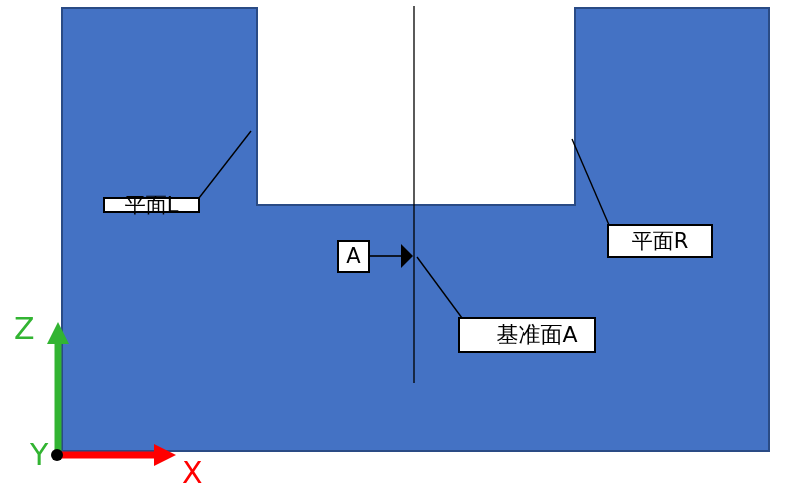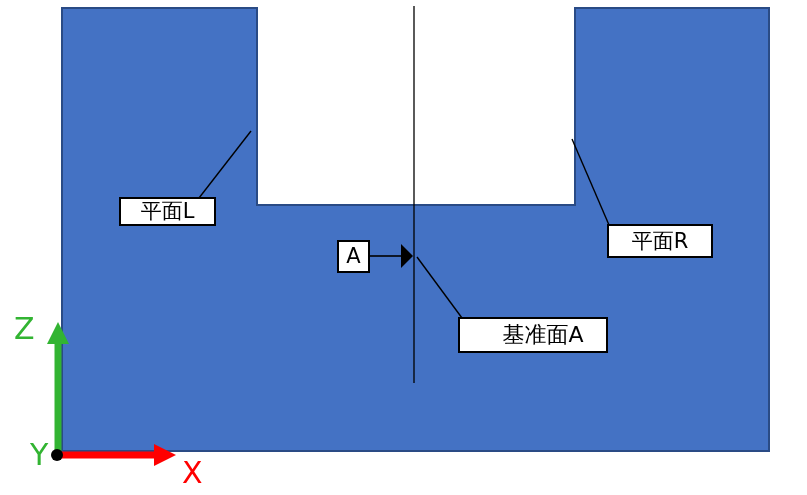--- a/index.html
+++ b/index.html
@@ -26,23 +26,23 @@
     background: #ffffff;
     border: 2px solid #000000;
     color: #000000;
     display: flex;
     align-items: center;
     justify-content: center;
     font-size: 21px;
     line-height: 1;
     white-space: nowrap;
   }
-  .label-plane-l { left: 103px; top: 197px; width: 97px;  height: 29px; margin-left: 16px; }
+  .label-plane-l { left: 103px; top: 197px; width: 97px;  height: 16px; }
   .label-plane-r { left: 607px; top: 224px; width: 106px;  height: 34px; }
-  .label-datum   { left: 458px; top: 317px; width: 150px; height: 36px; font-size: 22px; padding-left: 20px; }
+  .label-datum   { left: 458px; top: 317px; width: 138px; height: 36px; font-size: 22px; padding-left: 20px; }
   .datum-letter-box { left: 337px; top: 240px; width: 33px; height: 33px; }
   .axis-text {
     font-size: 30px;
   }
 </style>
 </head>
 <body>
 
 <div class="canvas">
 

